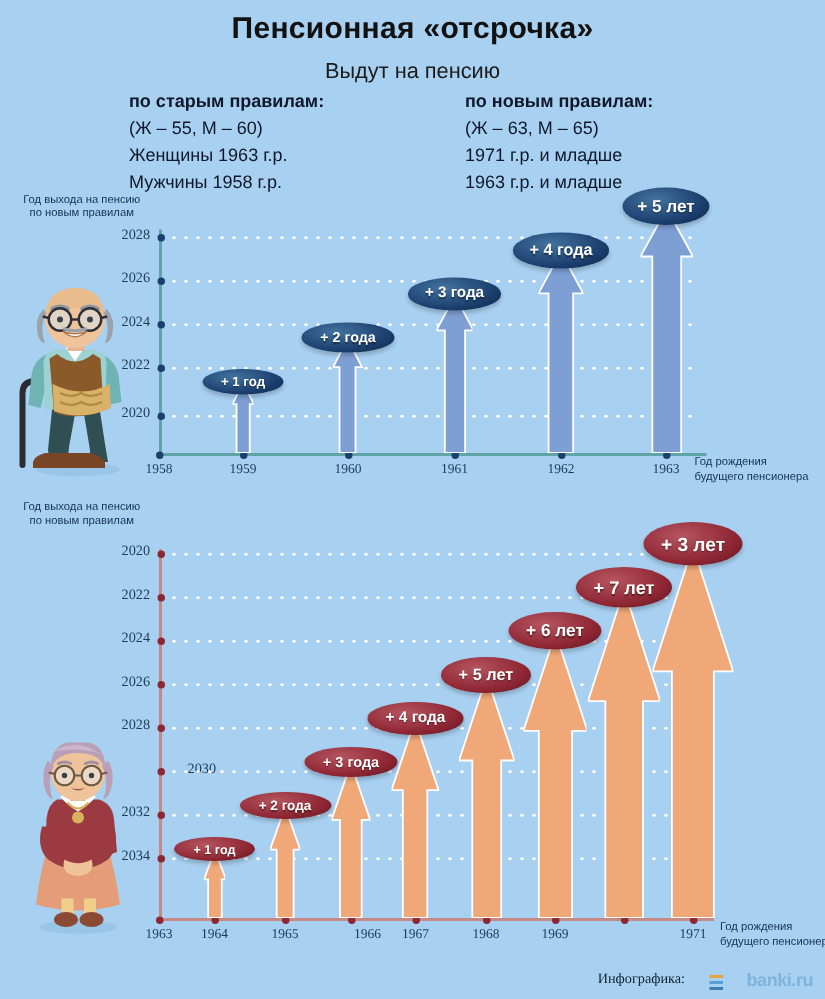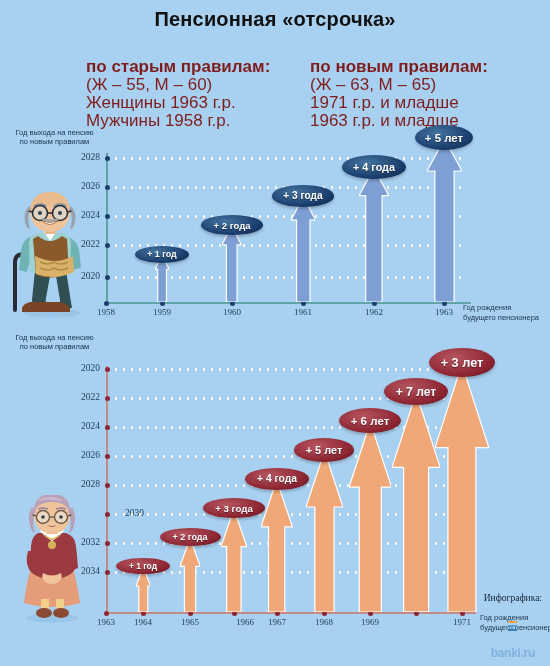--- a/index.html
+++ b/index.html
@@ -16,21 +16,21 @@
   
   .title{
     position:absolute;left:0;top:8px;width:550px;text-align:center;
     font-size:20px;font-weight:bold;letter-spacing:0.2px;color:#111;
   }
   .subtitle{
     position:absolute;left:0;top:40px;width:550px;text-align:center;
     font-size:14.5px;color:#1b1b1b;
   }
   .cols{position:absolute;left:0;top:58px;width:550px;height:70px;}
-  .col{position:absolute;font-size:17px;line-height:18px;color:#7f1d1d;}
+  .col{position:absolute;font-size:12px;line-height:18px;color:#0f172a;}
   .col.left{left:86px;}
   .col.right{left:310px;}
   .col .hd{font-weight:bold;}
 
   
   .chart{position:absolute;left:0;width:550px;}
   #chart-top{top:125px;height:200px;}
   #chart-bottom{top:330px;height:300px;}
 
   .axis-caption{
@@ -65,33 +65,33 @@
   }
 
   
   .person{position:absolute;}
 
   
   .credit{
     position:absolute;right:8px;bottom:6px;font-size:9.5px;color:#123;
     display:flex;align-items:center;gap:16px;
     font-family:"Liberation Serif","DejaVu Serif",serif;
-    flex-direction:column;
   }
   .credit .mark{font-weight:bold;font-size:12px;color:#7fb2dd;letter-spacing:-0.3px;
     font-family:"Liberation Sans",sans-serif;}
   .credit .bars{display:inline-block;width:9px;height:11px;position:relative;top:2px;}
   .credit .bars i{position:absolute;left:0;width:9px;height:2px;display:block;}
 </style>
 </head>
 <body>
 
 <div id="root">
 
   <div class="title">Пенсионная «отсрочка»</div>
+  <div class="subtitle">Выдут на пенсию</div>
 
   <div class="cols">
     <div class="col left">
       <div class="hd">по старым правилам:</div>
       <div>(Ж – 55, М – 60)</div>
       <div>Женщины 1963 г.р.</div>
       <div>Мужчины 1958 г.р.</div>
     </div>
     <div class="col right">
       <div class="hd">по новым правилам:</div>

